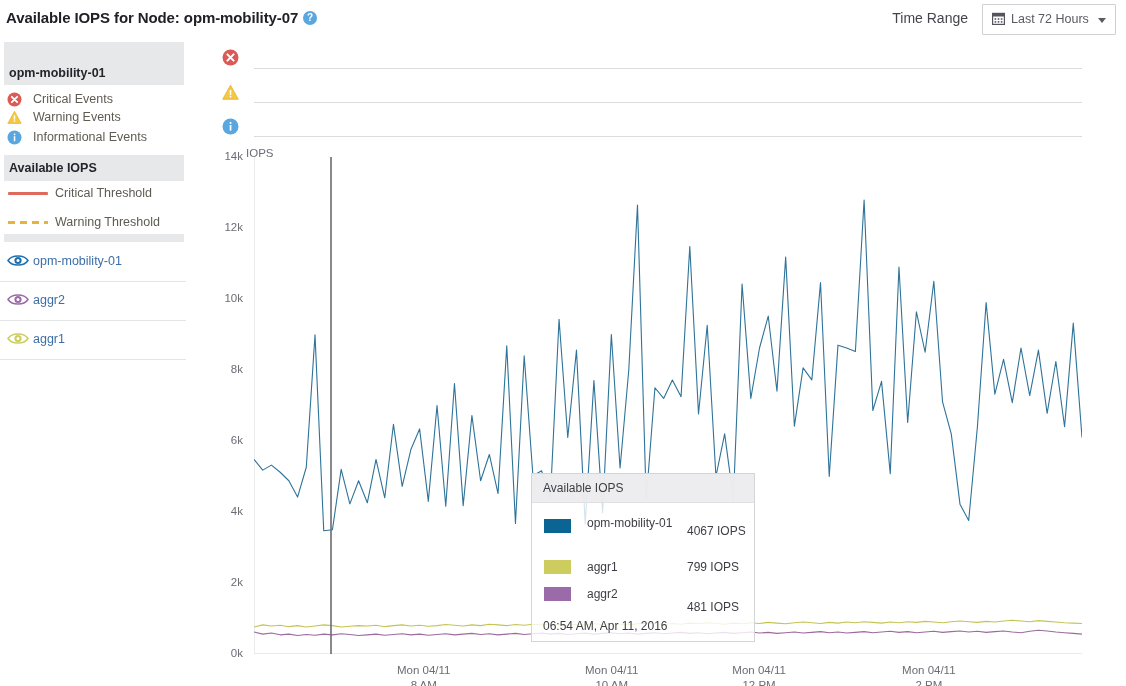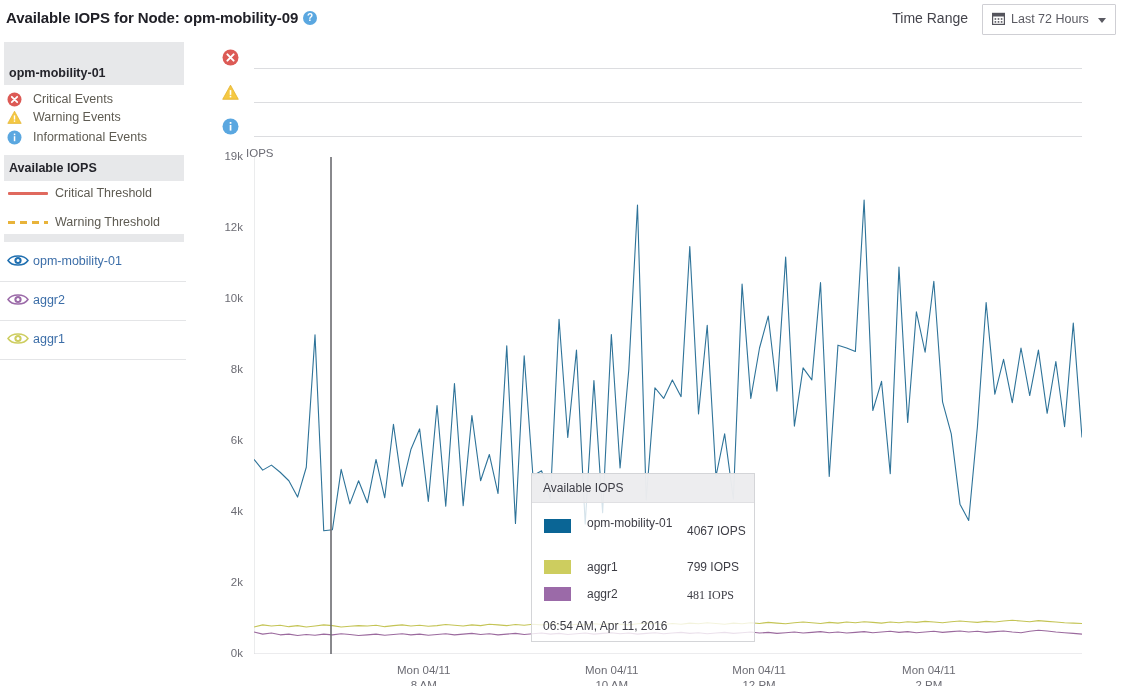--- a/index.html
+++ b/index.html
@@ -159,21 +159,21 @@
     position: absolute; left: 11px; top: 145px;
     font-size: 12px; color: #3d3d45; white-space: nowrap;
   }
 </style>
 </head>
 <body>
 
 <div id="app">
 
   <div class="header">
-    <div class="page-title">Available IOPS for Node: opm-mobility-09</div>
+    <div class="page-title">Available IOPS for Node: opm-mobility-07</div>
     <div class="help-icon">?</div>
 
     <div class="time-range-label">Time Range</div>
 
     <div class="time-range-select">
       <span class="cal-icon">
         <svg width="13" height="13" viewBox="0 0 13 13">
           <rect x="0.5" y="1.5" width="12" height="11" fill="none" stroke="#55555d" stroke-width="1.4"></rect>
           <rect x="0.5" y="1.5" width="12" height="3" fill="#55555d"></rect>
           <rect x="2.6" y="6.2" width="1.6" height="1.6" fill="#55555d"></rect>
@@ -305,21 +305,21 @@
     <div class="y-unit">IOPS</div>
 
     <div id="ylabels">
         <div class="y-label" style="top: 607px; right: 883px;">0k</div>
         <div class="y-label" style="top: 536px; right: 883px;">2k</div>
         <div class="y-label" style="top: 465px; right: 883px;">4k</div>
         <div class="y-label" style="top: 394px; right: 883px;">6k</div>
         <div class="y-label" style="top: 323px; right: 883px;">8k</div>
         <div class="y-label" style="top: 252px; right: 883px;">10k</div>
         <div class="y-label" style="top: 181px; right: 883px;">12k</div>
-        <div class="y-label" style="top: 110px; right: 883px;">19k</div>
+        <div class="y-label" style="top: 110px; right: 883px;">14k</div>
       </div>
 
     <div class="plot">
       <svg id="plotsvg" width="828" height="497" viewBox="0 0 828 497">
           <line x1="0" y1="0" x2="0" y2="497" stroke="#d8d9dc" stroke-width="1"></line>
           <line x1="0" y1="497" x2="828" y2="497" stroke="#d8d9dc" stroke-width="1"></line>
           <line x1="-5" y1="497" x2="0" y2="497" stroke="#c9cacd" stroke-width="1"></line>
           <line x1="-5" y1="426" x2="0" y2="426" stroke="#c9cacd" stroke-width="1"></line>
           <line x1="-5" y1="355" x2="0" y2="355" stroke="#c9cacd" stroke-width="1"></line>
           <line x1="-5" y1="284" x2="0" y2="284" stroke="#c9cacd" stroke-width="1"></line>
@@ -357,20 +357,20 @@
 
       <div class="tt-row" style="top:86px;">
         <span class="tt-swatch" style="top:0; background:#cdcd5f;"></span>
         <span class="tt-name" style="top:0;">aggr1</span>
         <span class="tt-val" style="top:0;">799 IOPS</span>
       </div>
 
       <div class="tt-row" style="top:113px;">
         <span class="tt-swatch" style="top:0; background:#9b6aa8;"></span>
         <span class="tt-name" style="top:0;">aggr2</span>
-        <span class="tt-val" style="top:1px;font-family:Liberation Serif, serif;">481 IOPS</span>
+        <span class="tt-val" style="top:13px;">481 IOPS</span>
       </div>
 
       <div class="tt-time">06:54 AM, Apr 11, 2016</div>
     </div>
 
   </div>
 </div>
 
 </body></html>

